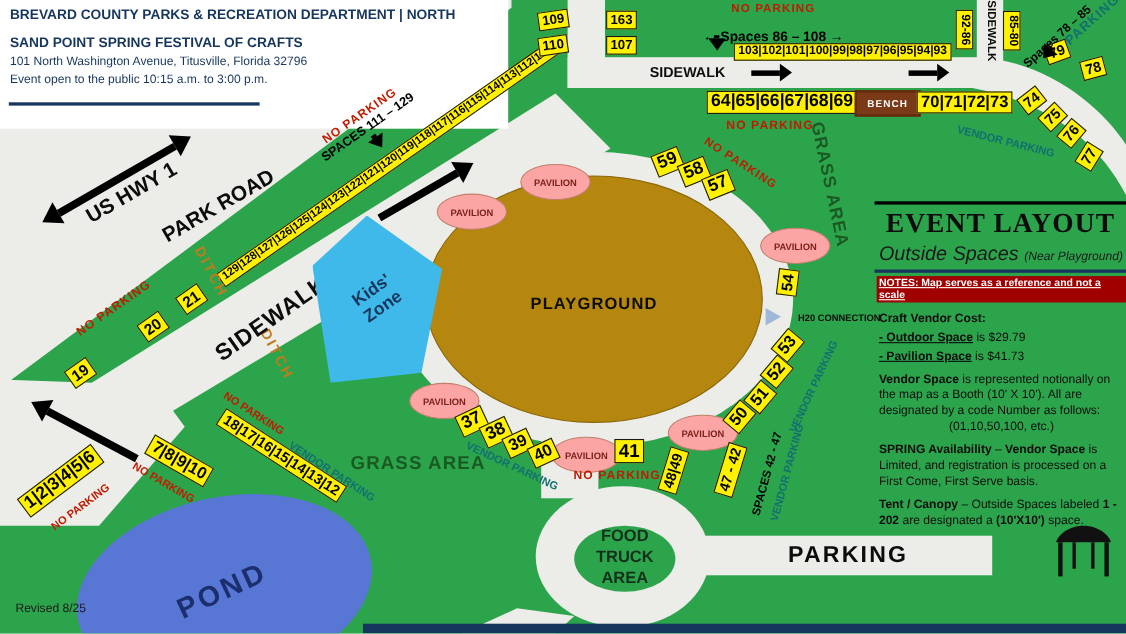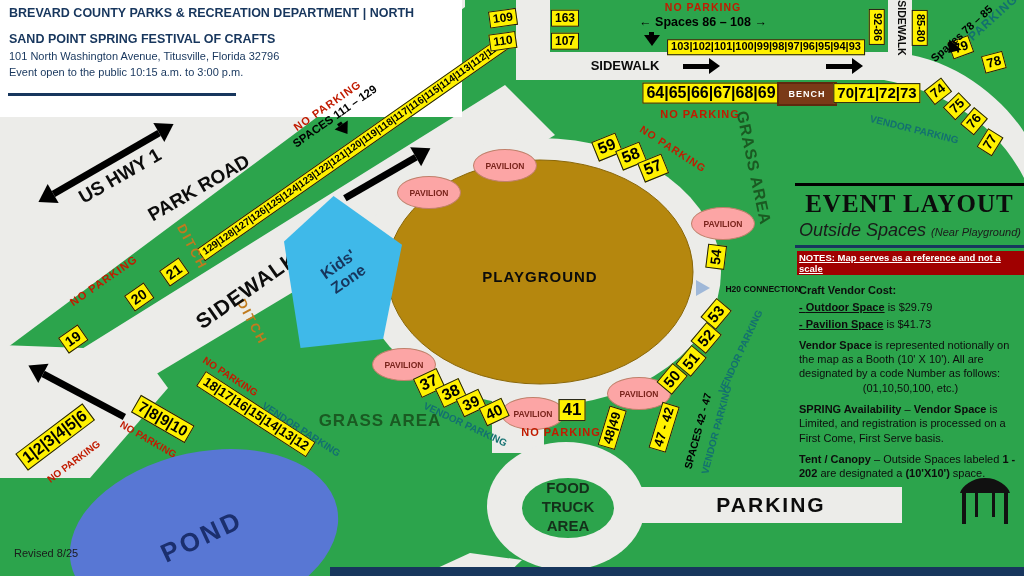--- a/index.html
+++ b/index.html
@@ -203,21 +203,21 @@
       <rect x="46" y="17" width="4" height="31" fill="#111"></rect>
     <rect x="17" y="17" width="3" height="24" fill="#111"></rect>
       <rect x="34" y="17" width="3" height="24" fill="#111"></rect>
   </svg>
 
   <div class="ctr b" style="left:503px;top:18px;font-size:12px;transform:translate(-50%,-50%) rotate(-8deg)">109</div>
   <div class="ctr b" style="left:503px;top:41px;font-size:12px;transform:translate(-50%,-50%) rotate(-8deg)">110</div>
   <div class="ctr b" style="left:565px;top:18px;font-size:12px;transform:translate(-50%,-50%)">163</div>
   <div class="ctr b" style="left:565px;top:41px;font-size:12px;transform:translate(-50%,-50%)">107</div>
   <div class="ctr lb np" style="left:703px;top:8px;font-size:10.5px;letter-spacing:1px;transform:translate(-50%,-50%)">NO PARKING</div>
-  <div class="ctr lb" style="left:703px;top:23px;font-size:12.5px;transform:translate(-50%,-50%)">← Spaces 86 – 108 →</div>
+  <div class="ctr lb" style="left:703px;top:34px;font-size:12.5px;transform:translate(-50%,-50%)">← Spaces 86 – 108 →</div>
   <div class="arr" style="left:645px;top:31px;width:14px;transform:rotate(90deg)">
       <div class="sh2" style="width:5px"></div>
       <div class="ah2"></div>
     </div>
   <div class="ctr b" style="left:766px;top:47px;font-size:11px;transform:translate(-50%,-50%)">103|102|101|100|99|98|97|96|95|94|93</div>
 
   <div class="ctr blk" style="left:625px;top:66px;font-size:13px;transform:translate(-50%,-50%)">SIDEWALK</div>
   <div class="arr" style="left:683px;top:58px">
       <div class="sh2" style="width:26px"></div>
       <div class="ah2"></div>

